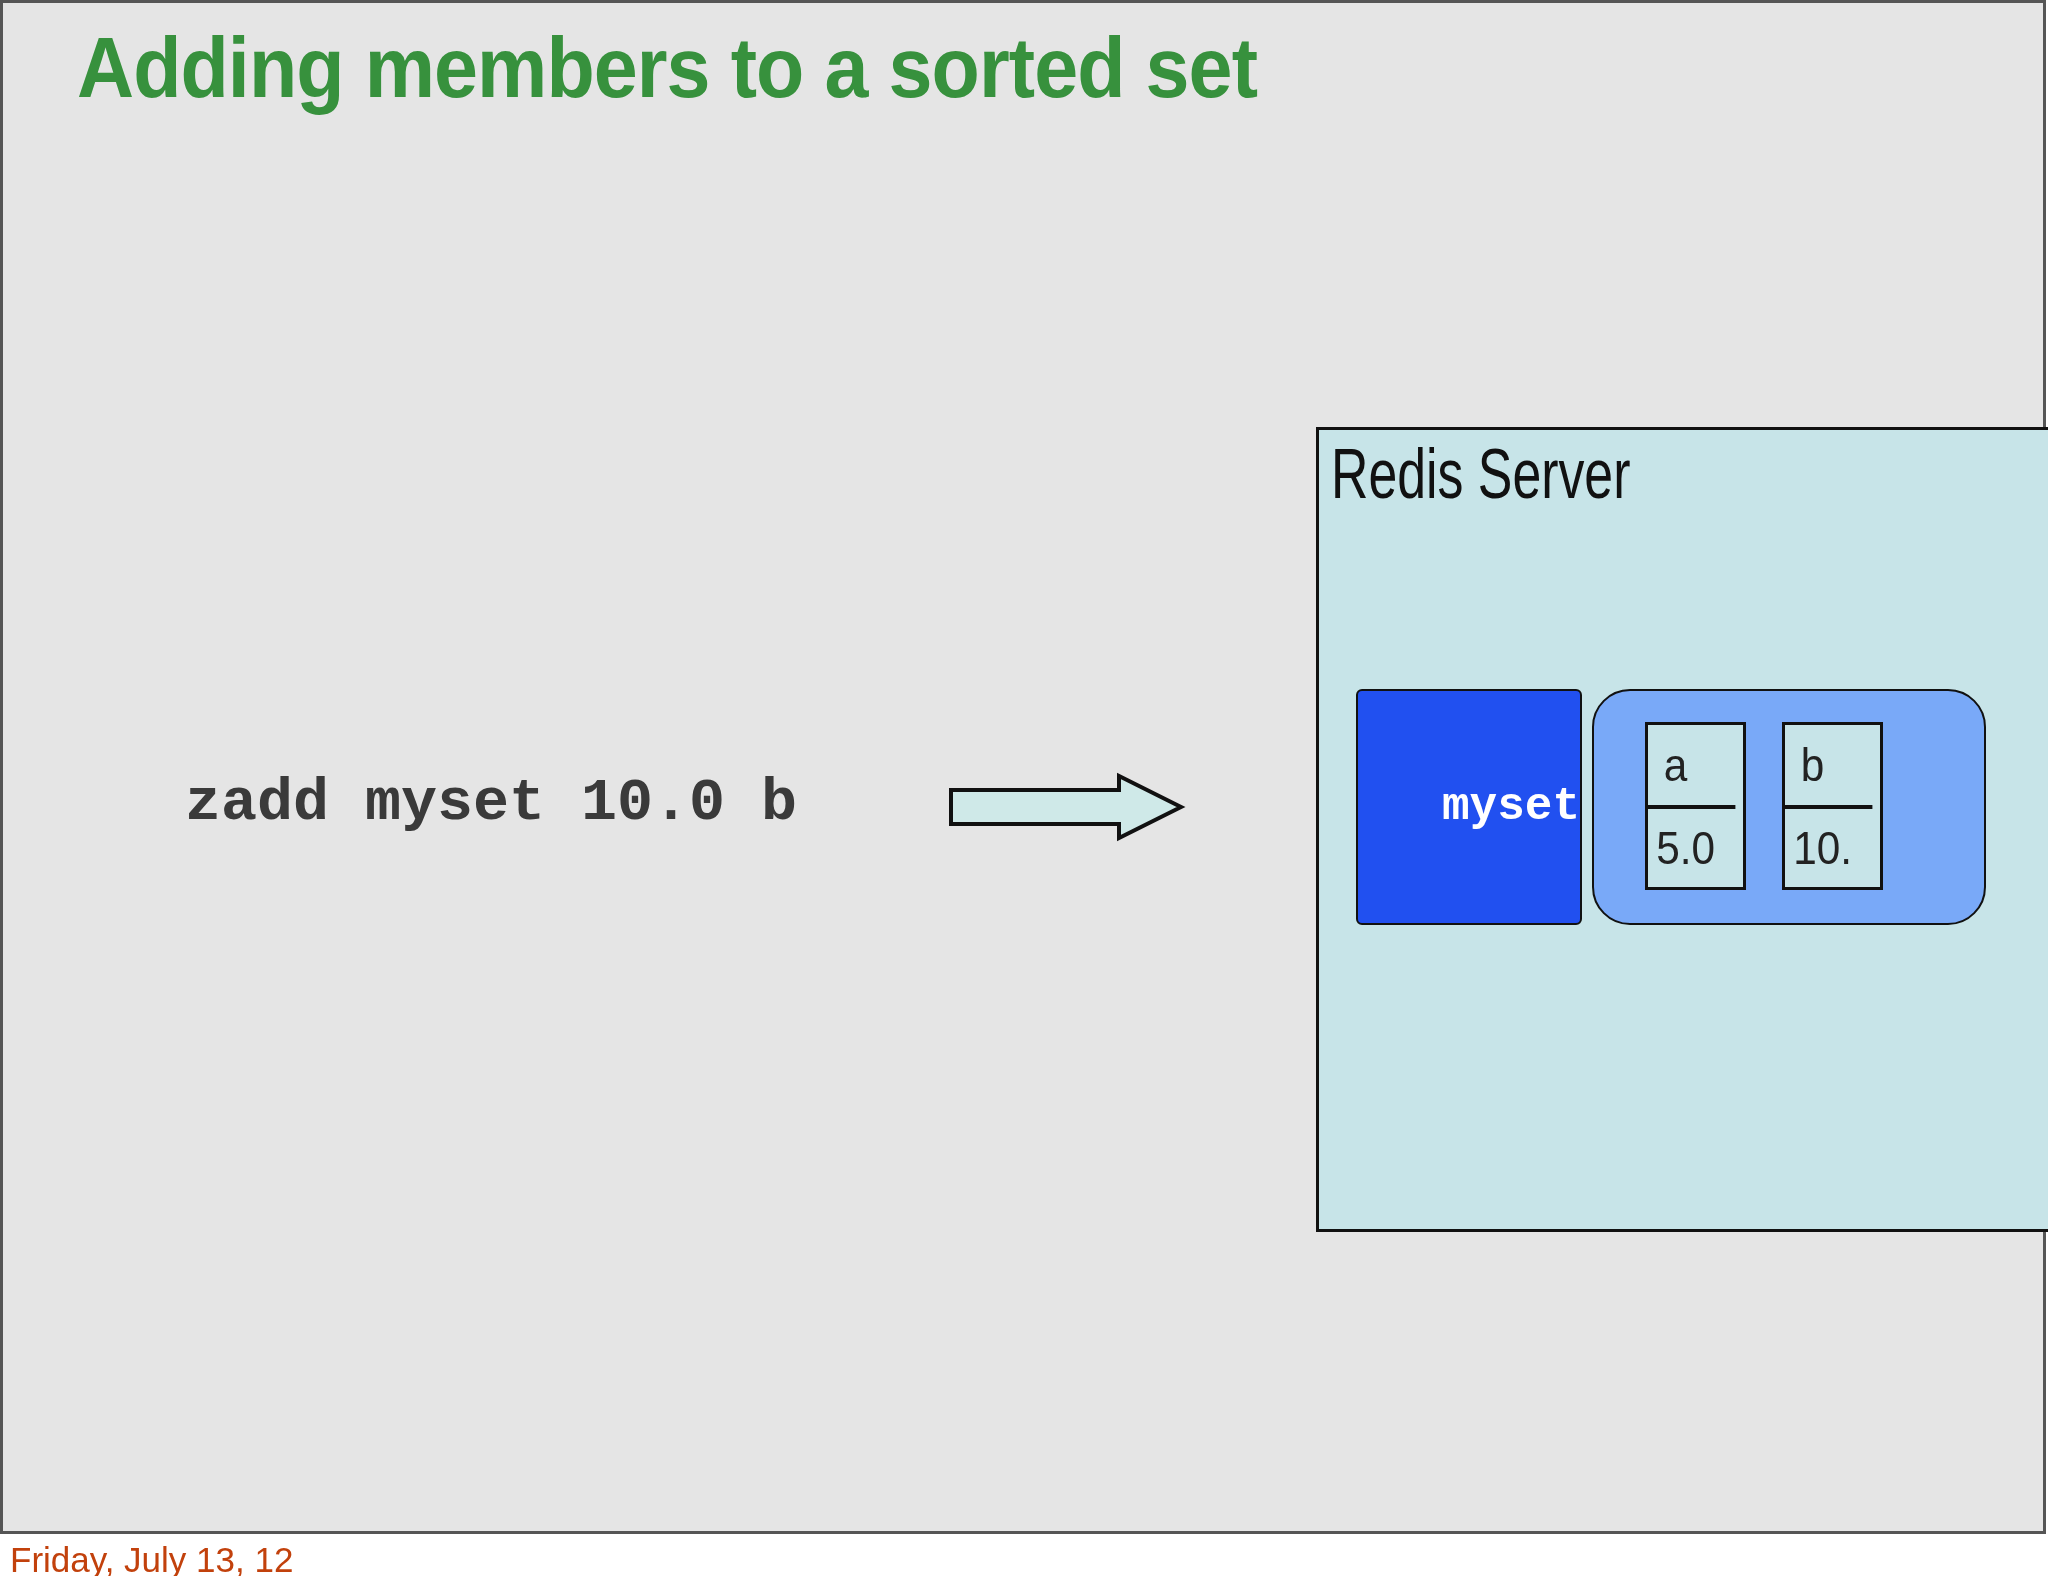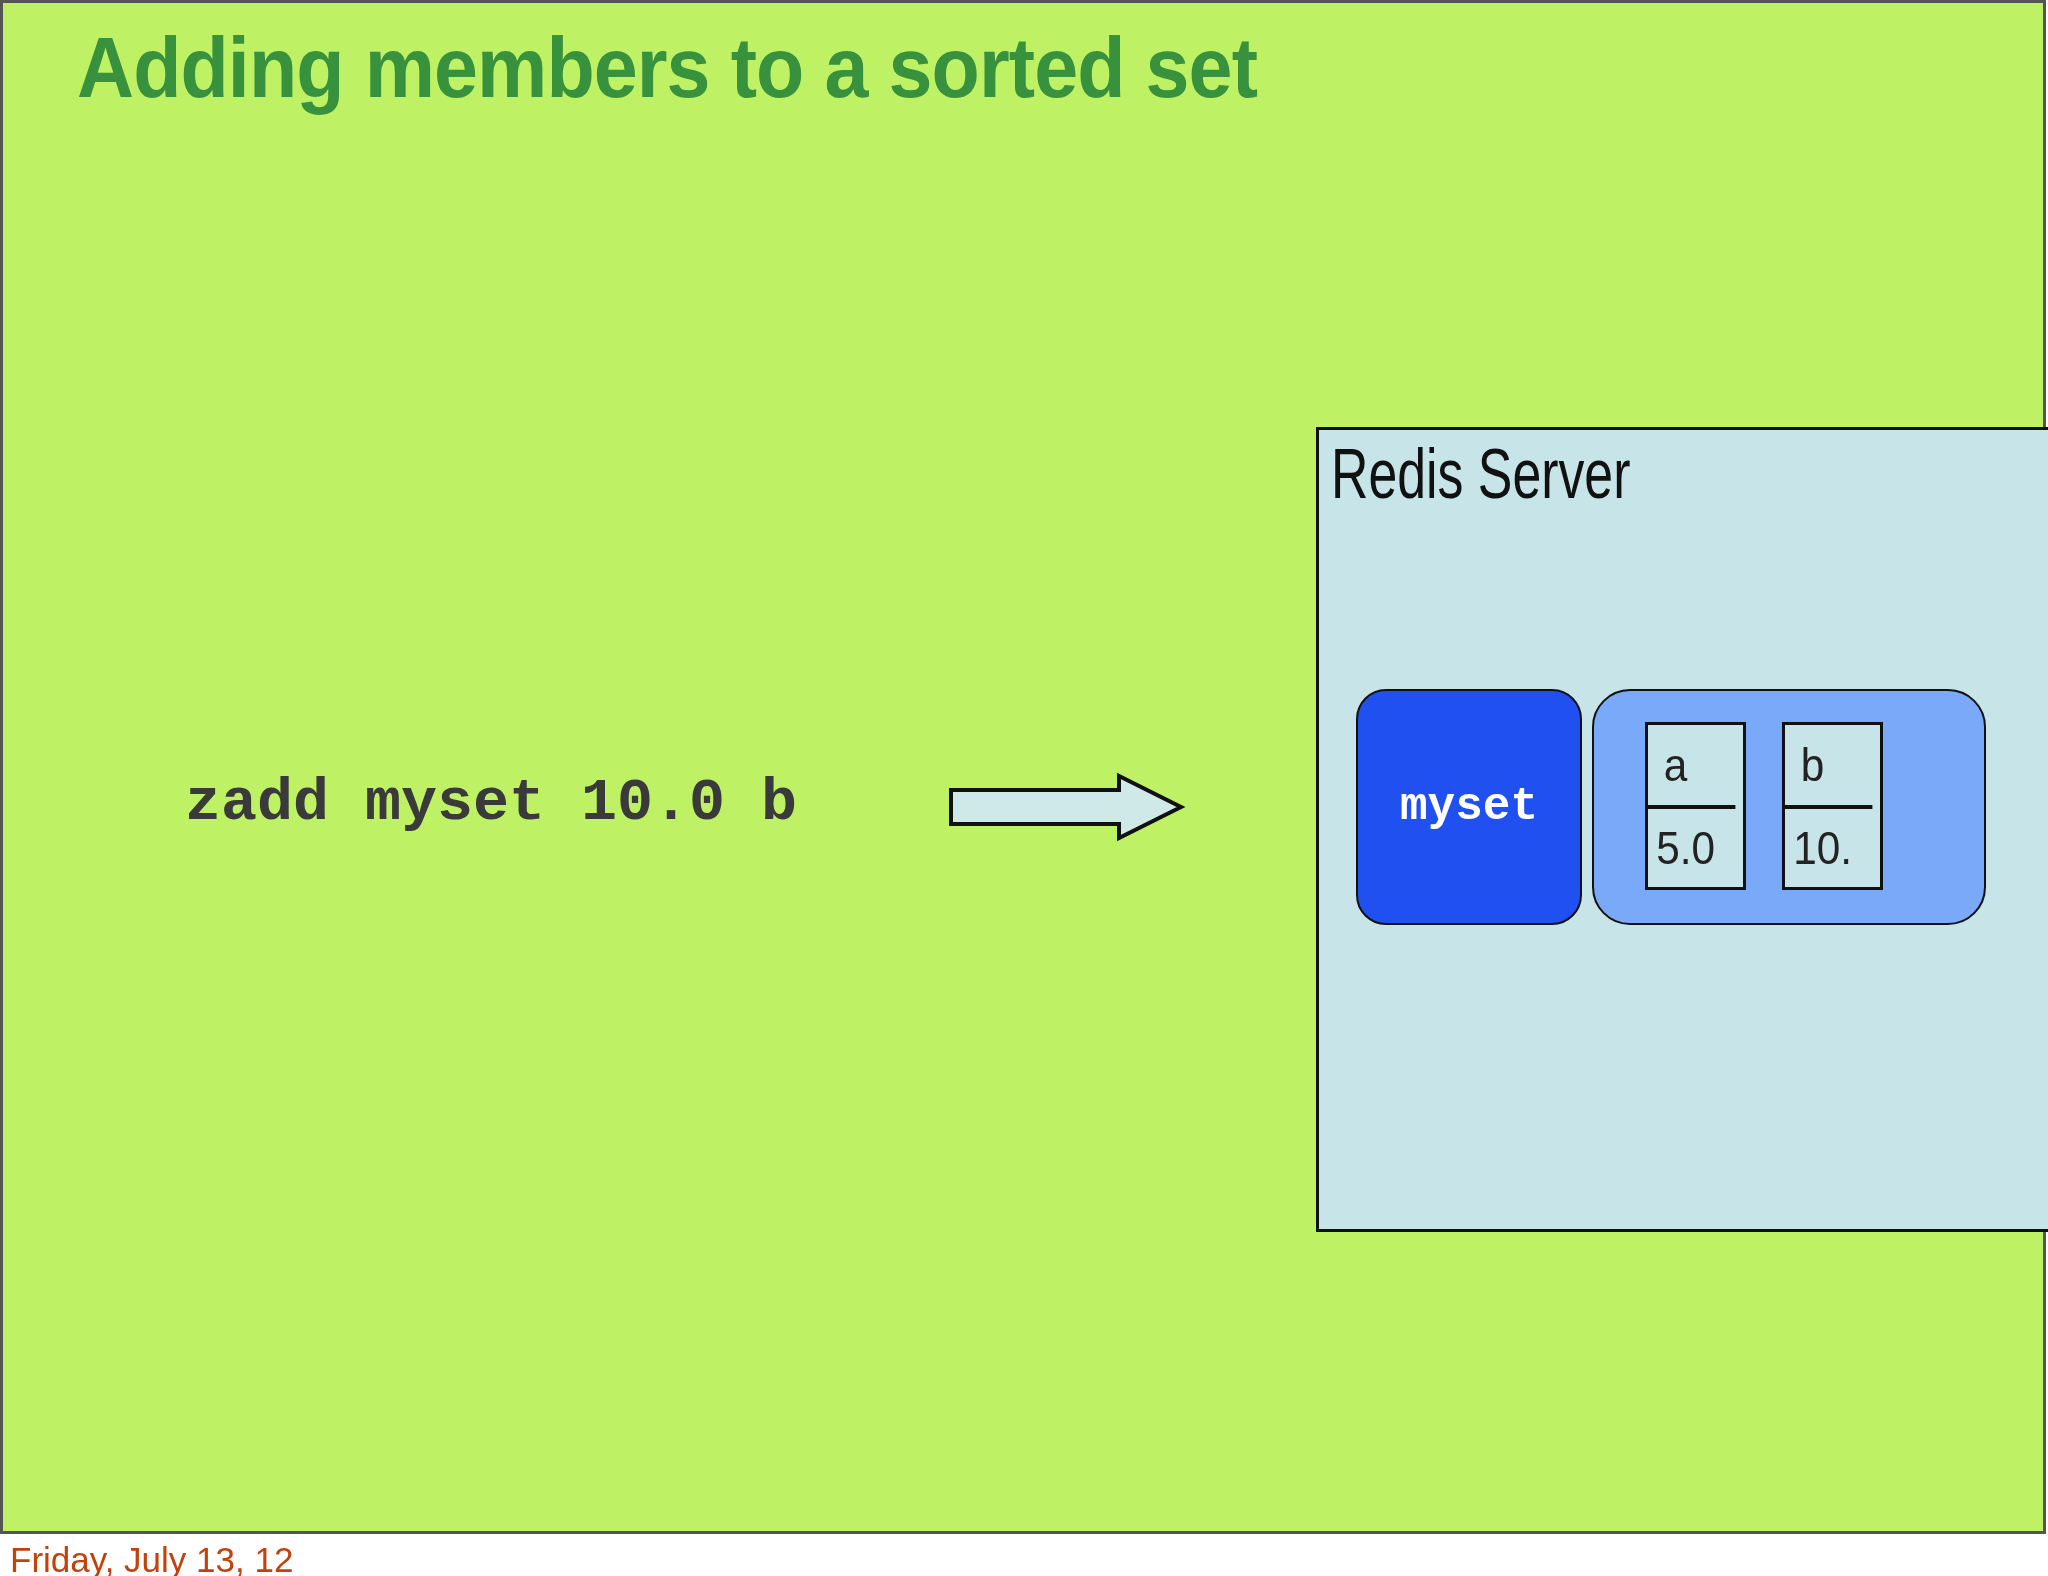--- a/index.html
+++ b/index.html
@@ -2,21 +2,21 @@
 <html style="--title: #37913d; --command_text: #3a3a3a; --arrow_fill: #cfe9e8; --server_bg: #c7e4e8; --server_border: #111111; --key_bg: #2150f0; --key_text: #ffffff; --member_bg: #79a9f8; --cell_bg: #c7e4e8; --slide_border: #555555;"><head>
 <meta charset="utf-8">
 <style>
   html,body{margin:0;padding:0;background:#ffffff;}
   .stage{
     position:relative;width:2048px;height:1576px;background:#ffffff;
     font-family:"Liberation Sans",sans-serif;overflow:hidden;
   }
   .slide{
     position:absolute;left:0;top:0;width:2046px;height:1534px;
-    box-sizing:border-box;background:#bef264;
+    box-sizing:border-box;background:#e5e5e5;
     border:3px solid var(--slide_border,#555);
   }
   .title{
     position:absolute;left:74px;top:16px;margin:0;
     font-size:85px;font-weight:bold;letter-spacing:-1px;
     color:var(--title,#37913d);white-space:nowrap;
     transform:scaleX(.93);transform-origin:left top;
   }
   .command{
     position:absolute;left:170px;top:762px;
@@ -35,23 +35,23 @@
     background:var(--server_bg,#c7e4e8);
     border:3px solid var(--server_border,#111);
   }
   .server-label{
     position:absolute;left:12px;top:4px;
     font-size:70px;color:#111;white-space:nowrap;
     transform:scaleX(.74);transform-origin:left top;
   }
   .key-node{
     position:absolute;left:37px;top:259px;width:226px;height:236px;
-    box-sizing:border-box;border-radius:30px;
+    box-sizing:border-box;border-radius:6px;
     background:var(--key_bg,#2150f0);border:2px solid #111;
-    display:flex;align-items:center;justify-content:center;
+    display:flex;align-items:center;justify-content:flex-end;
   }
   .key-label{
     font-family:"Liberation Mono","DejaVu Sans Mono",monospace;
     font-weight:bold;font-size:46px;color:var(--key_text,#fff);
   }
   .members{
     position:absolute;left:273px;top:259px;width:394px;height:236px;
     box-sizing:border-box;border-radius:38px;
     background:var(--member_bg,#79a9f8);border:2px solid #111;
   }

